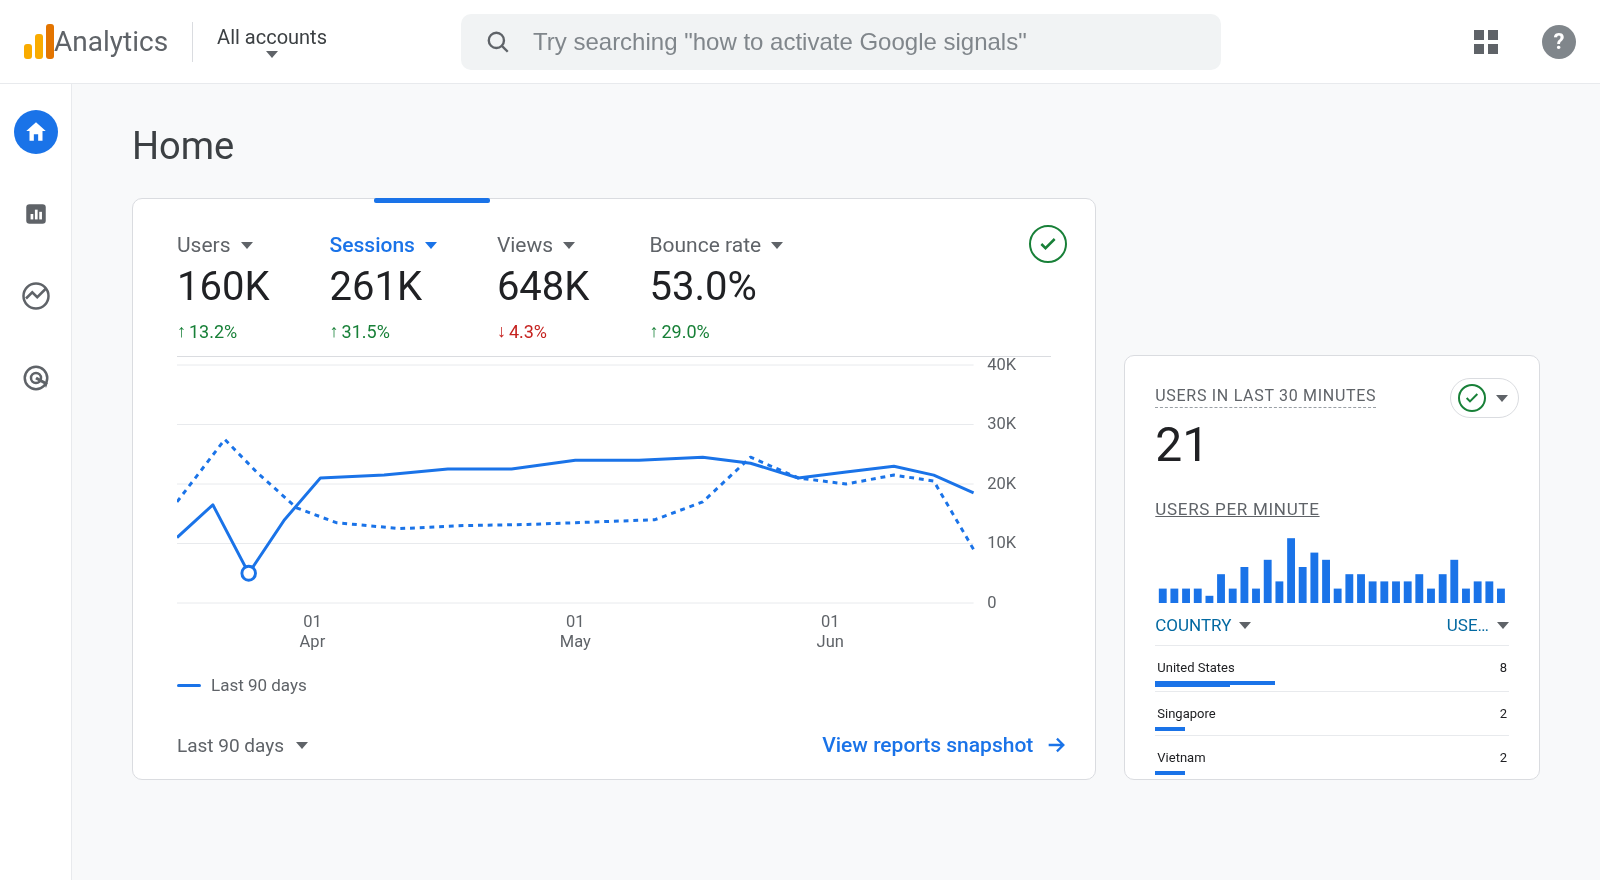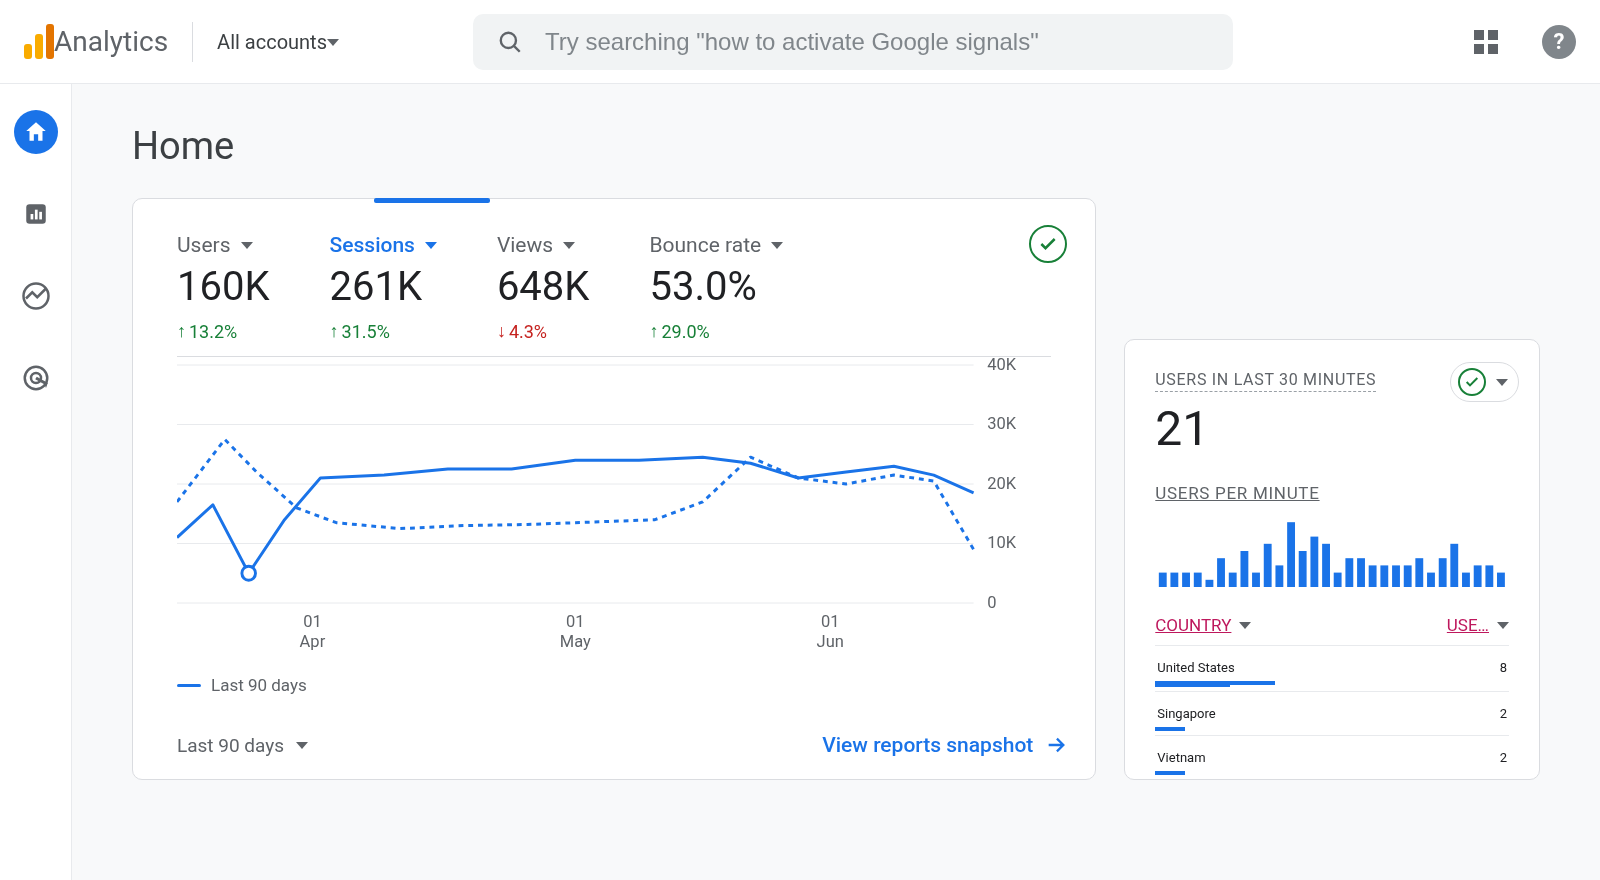--- a/index.html
+++ b/index.html
@@ -25,21 +25,21 @@
     display: flex;
     align-items: center;
   }
   .logo-icon { display: flex; align-items: flex-end; gap: 3px; }
   .logo-bar { width: 8px; border-radius: 3px; }
   .logo-bar.b1 { height: 15px; background: #f9ab00; }
   .logo-bar.b2 { height: 25px; background: #f9ab00; }
   .logo-bar.b3 { height: 35px; background: #e37400; }
   .logo-text { font-size: 28px; color: #5f6368; }
   .header-divider { width: 1px; height: 40px; background: #dadce0; }
-  .account-picker { display: flex; align-items: center; color: #3c4043; font-size: 20px; cursor: pointer; }
+  .account-picker { display: flex; flex-direction: column; align-items: center; color: #3c4043; font-size: 20px; cursor: pointer; }
   .account-picker .caret-down { margin-top: 2px; }
   .search-box {
     flex: 0 0 760px;
     margin-left: 110px;
     height: 56px;
     background: #f1f3f4;
     border-radius: 10px;
     display: flex;
     align-items: center;
     padding: 0 24px;
@@ -135,21 +135,21 @@
   .footer-picker { font-size: 19px; color: #5f6368; display: flex; align-items: center; gap: 12px; cursor: pointer; }
   .footer-link { font-size: 21px; color: #1a73e8; display: flex; align-items: center; gap: 12px; cursor: pointer; font-weight: 500; }
   
   .side-header { font-size: 16px; color: #5f6368; letter-spacing: 0.7px; border-bottom: 1px dashed #9aa0a6; display: inline-block; padding-bottom: 2px; }
   .realtime-count { font-size: 48px; margin-top: 8px; }
   .side-subhead { font-size: 17px; color: #5f6368; letter-spacing: 0.7px; margin-top: 26px; text-decoration: underline; }
   .spark-wrap { margin-top: 12px; }
   .spark-svg { width: 100%; height: 72px; display: block; }
   .side-table-head {
     display: flex; justify-content: space-between;
-    color: #be185d; font-size: 17px; margin-top: 28px; text-decoration: underline;
+    color: #0369a1; font-size: 17px; margin-top: 12px;
   }
   .side-table-head .col-left, .side-table-head .col-right { display: flex; align-items: center; gap: 8px; }
   .side-row {
     display: flex; justify-content: space-between;
     padding: 14px 2px 12px 2px;
     border-top: 1px solid #e8eaed;
     font-size: 13px;
   }
   .side-row:first-of-type { border-top: 1px solid #e8eaed; margin-top: 10px; }
   .side-bar { height: 4px; background: #1a73e8; margin-top: -6px; margin-bottom: 4px; }

